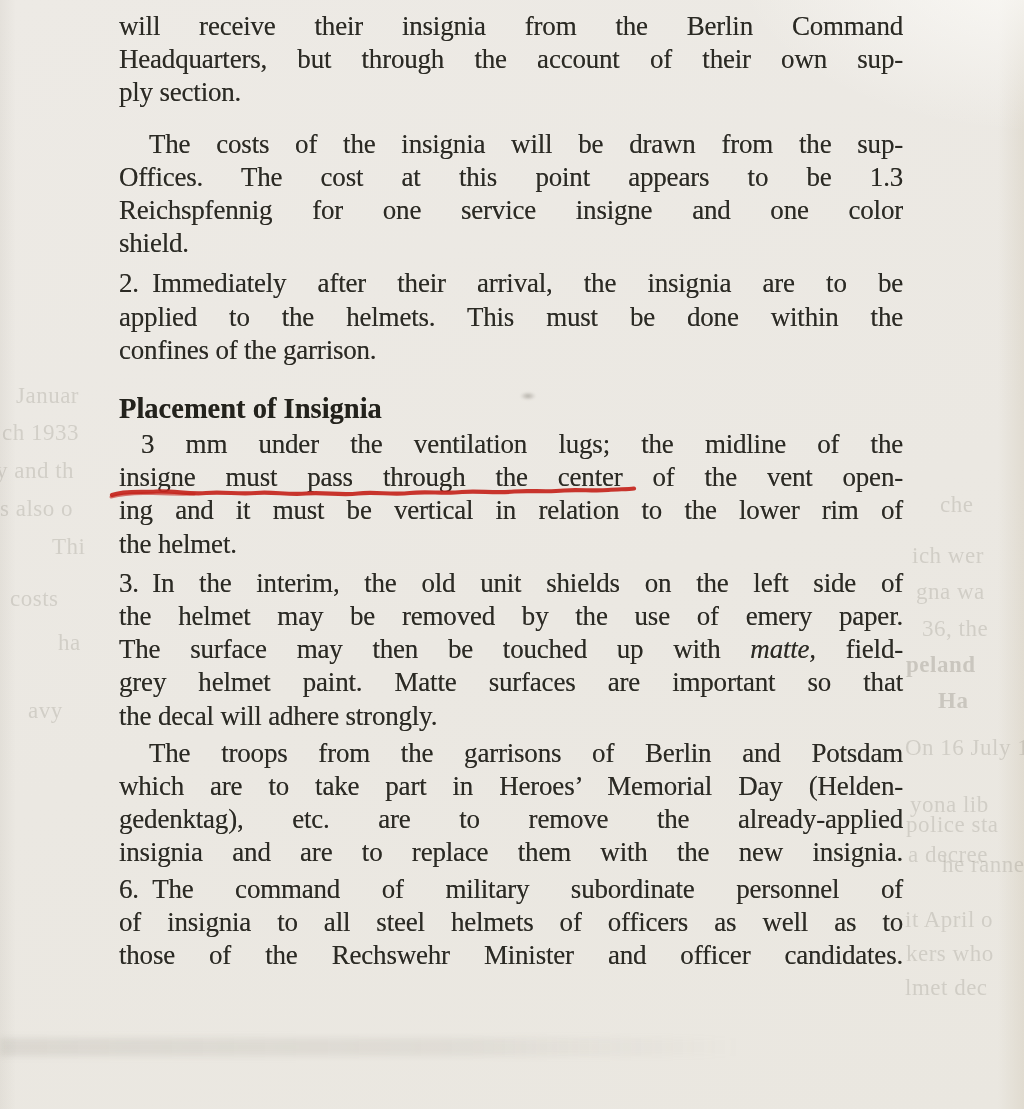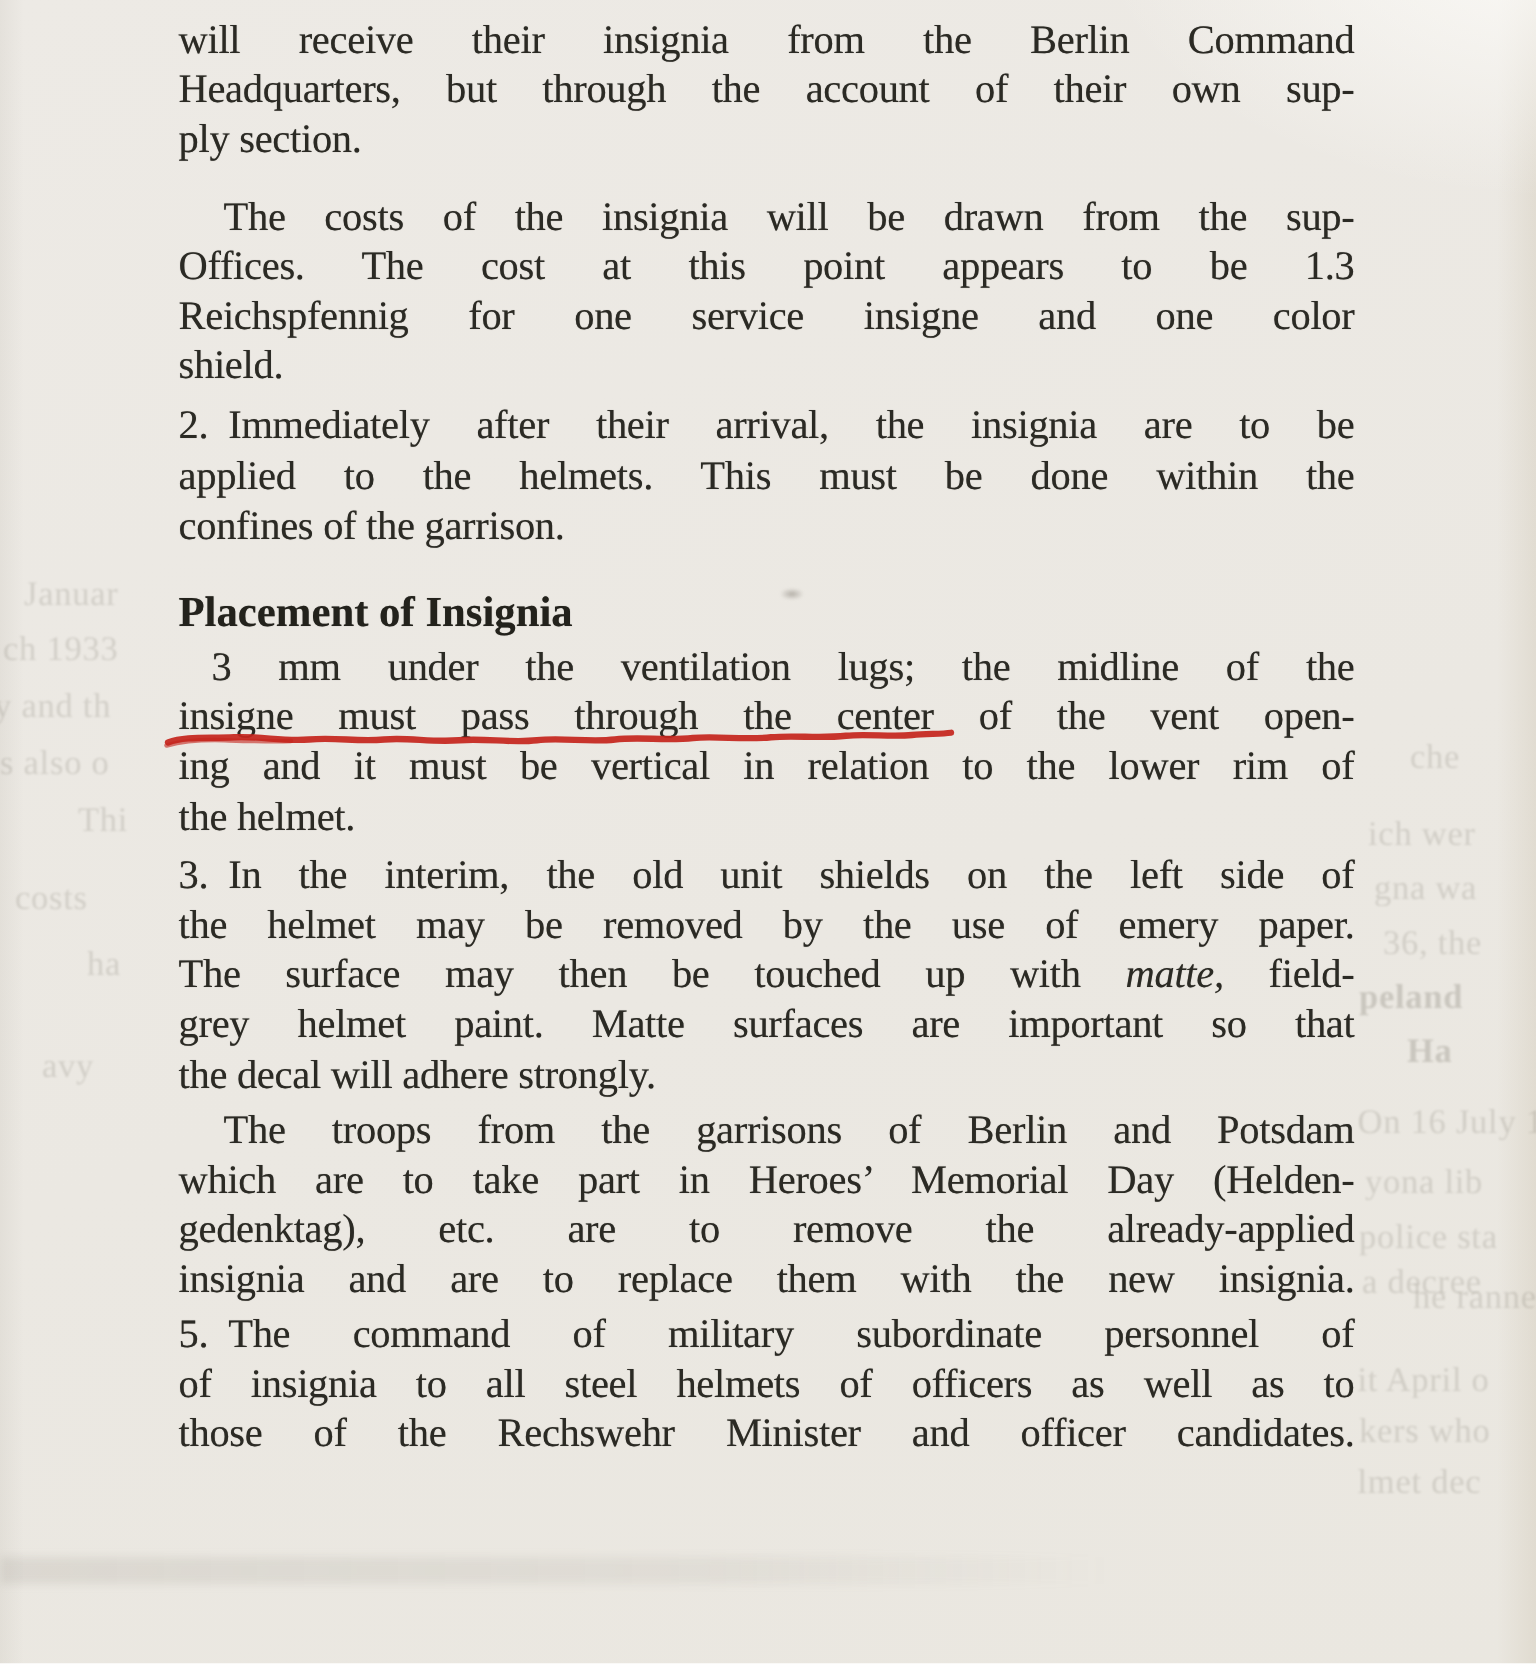--- a/index.html
+++ b/index.html
@@ -64,21 +64,21 @@
       <span class="ghost" style="left: 10px; top: 586px;">costs</span>
       <span class="ghost" style="left: 58px; top: 630px;">ha</span>
       <span class="ghost" style="left: 28px; top: 698px;">avy</span>
       <span class="ghost" style="left: 940px; top: 492px;">che</span>
       <span class="ghost" style="left: 912px; top: 543px;">ich wer</span>
       <span class="ghost" style="left: 916px; top: 579px;">gna wa</span>
       <span class="ghost" style="left: 922px; top: 616px;">36, the</span>
       <span class="ghost gb" style="left: 906px; top: 652px;">peland</span>
       <span class="ghost gb" style="left: 938px; top: 688px;">Ha</span>
       <span class="ghost" style="left: 905px; top: 735px;">On 16 July 193</span>
-      <span class="ghost" style="left: 910px; top: 775px;">yona lib</span>
+      <span class="ghost" style="left: 910px; top: 792px;">yona lib</span>
       <span class="ghost" style="left: 906px; top: 812px;">police sta</span>
       <span class="ghost" style="left: 908px; top: 842px;">a decree</span>
       <span class="ghost" style="left: 910px; top: 852px; margin-left: 32px;">he ranne</span>
       <span class="ghost" style="left: 905px; top: 907px;">it April o</span>
       <span class="ghost" style="left: 906px; top: 941px;">kers who</span>
       <span class="ghost" style="left: 905px; top: 975px;">lmet dec</span>
     </div>
 
   <div class="text-column">
       <div class="tl"><span>will receive their insignia from the Berlin Command</span></div>
@@ -98,21 +98,21 @@
       <div class="tl lastleft"><span>the helmet.</span></div>
       <div class="tl" style="margin-top: 6px;"><span>3. In the interim, the old unit shields on the left side of</span></div>
       <div class="tl"><span>the helmet may be removed by the use of emery paper.</span></div>
       <div class="tl"><span>The surface may then be touched up with </span><span class="it">matte,</span><span> field-</span></div>
       <div class="tl"><span>grey helmet paint. Matte surfaces are important so that</span></div>
       <div class="tl lastleft"><span>the decal will adhere strongly.</span></div>
       <div class="tl" style="margin-top: 4px; text-indent: 30px;"><span>The troops from the garrisons of Berlin and Potsdam</span></div>
       <div class="tl"><span>which are to take part in Heroes’ Memorial Day (Helden-</span></div>
       <div class="tl"><span>gedenktag), etc. are to remove the already-applied</span></div>
       <div class="tl"><span>insignia and are to replace them with the new insignia.</span></div>
-      <div class="tl" style="margin-top: 3px;"><span>5. The command of military subordinate personnel of</span></div>
+      <div class="tl" style="margin-top: 3px;"><span>6. The command of military subordinate personnel of</span></div>
       <div class="tl"><span>of insignia to all steel helmets of officers as well as to</span></div>
       <div class="tl"><span>those of the Rechswehr Minister and officer candidates.</span></div>
     </div>
 
   <svg class="underline-svg" width="534" height="26" viewBox="0 0 534 26">
     <path d="M6,15 C18,10.5 34,12.5 50,11.5 C68,10.5 82,14.5 100,13
              C118,11.5 132,14.5 150,13 C166,11.5 182,15 200,13.5
              C218,12 234,15.5 252,13.5 C268,11.5 286,15 304,13
              C320,11 338,14 356,12 C372,10.5 390,13.5 408,11.5
              C424,10 440,12.5 458,10.5 C472,9 488,11.5 502,10

